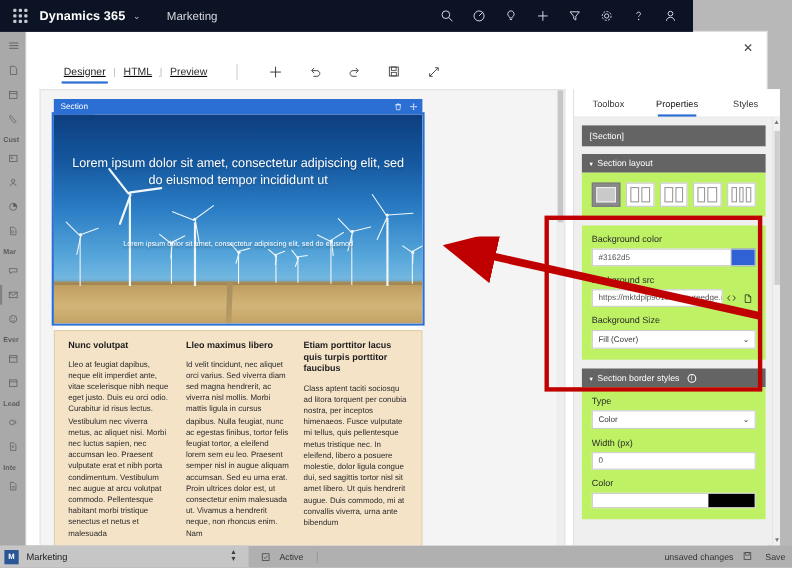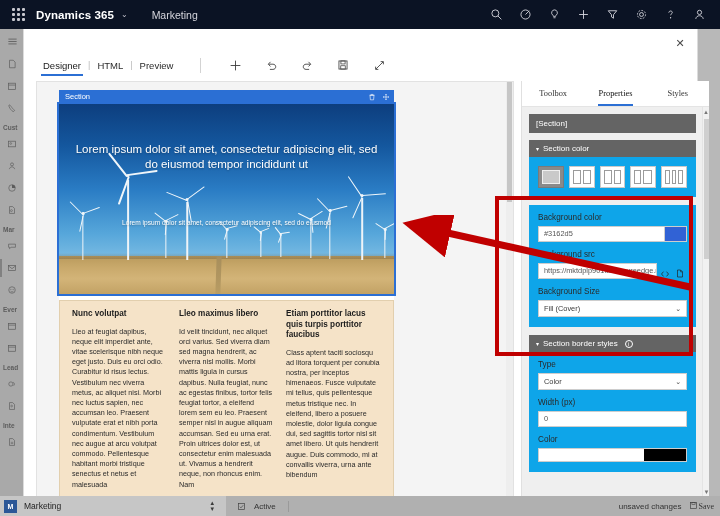--- a/index.html
+++ b/index.html
@@ -6,21 +6,21 @@
   html, body {
     width: 720px; height: 516px;
     overflow: hidden;
     font-family: "Liberation Sans", sans-serif;
     background: #b8b8b8;
   }
   #root { position: relative; width: 720px; height: 516px; }
 
   
   .topbar {
-    position: absolute; top: 0; left: 0; width: 720px; height: 29px;
+    position: absolute; top: 0; left: 0; width: 630px; height: 29px;
     background: #0b1324; display: flex; align-items: center;
     color: #e8e8ea; z-index: 40; text-align: center;
   }
   .waffle { width: 36px; height: 29px; display: flex; align-items: center; justify-content: center; }
   .waffle-grid { display: grid; grid-template-columns: repeat(3, 3px); grid-template-rows: repeat(3, 3px); gap: 2px; }
   .waffle-grid i { width: 3px; height: 3px; background: #c8c8cf; border-radius: 1px; display: block; }
   .brand { font-size: 11.5px; font-weight: bold; color: #fff; letter-spacing: .1px; }
   .brand-caret { margin-left: 7px; font-size: 8px; color: #c2c2cc; }
   .app-name { margin-left: 24px; font-size: 10.5px; color: #d6d6dd; }
   .top-icons { margin-left: auto; display: flex; align-items: center; padding-right: 6px; }
@@ -50,22 +50,22 @@
     box-shadow: 0 0 0 1px #dcdcdc;
   }
   .win-close {
     position: absolute; right: 7px; top: 5px; width: 20px; height: 18px;
     display: flex; align-items: center; justify-content: center;
     color: #4a4a4a; font-size: 11px; cursor: default;
   }
 
   
   .edtoolbar {
-    position: absolute; left: 0; top: 22px; width: 568px; height: 28px;
-    display: flex; align-items: center; padding-left: 14px;
+    position: absolute; left: 15px; top: 22px; width: 568px; height: 28px;
+    display: flex; align-items: center; padding-left: 14px; text-decoration: underline;
   }
   .tabs { display: flex; align-items: center; }
   .tab {
     font-size: 9.5px; color: #2b2b2b; padding: 3px 5px; position: relative;
   }
   .tab.sel { color: #1a1a1a; }
   .tab.sel::after {
     content: ""; position: absolute; left: 3px; right: 3px; bottom: -2px;
     height: 1.5px; background: #2b6fd4;
   }
@@ -77,21 +77,21 @@
   }
   .tbtn svg { display: block; }
 
   
   .canvas {
     position: absolute; left: 12px; top: 52px; width: 478px; height: 415px;
     background: #f4f4f4; border: 1px solid #e2e2e2; border-bottom: none;
     overflow: hidden;
   }
   .email {
-    position: absolute; left: 22px; top: 22px; width: 335px; height: 400px;
+    position: absolute; left: 12px; top: 22px; width: 335px; height: 400px;
     background: #ffffff;
   }
   .sec-tag {
     position: absolute; left: 0; top: -14px; height: 14px; width: 100%;
     background: #2b6fd4; display: flex; align-items: center;
   }
   .sec-tag .lbl {
     background: #2b6fd4; color: #fff; font-size: 7.5px; padding: 0 6px; line-height: 14px;
   }
   .sec-tag .acts { margin-left: auto; display: flex; align-items: center; padding-right: 4px; gap: 6px; }
@@ -148,21 +148,21 @@
   .canvas-scroll .thumb { position: absolute; top: 0; left: 1px; width: 5px; height: 120px; background: #c6c6c6; }
 
   
   .props {
     position: absolute; left: 497px; top: 52px; width: 188px; height: 415px;
     background: #efefef; border-left: 1px solid #e0e0e0;
   }
   .ptabs { display: flex; height: 26px; background: #ffffff; border-bottom: 1px solid #e4e4e4; }
   .ptab {
     flex: 1; display: flex; align-items: center; justify-content: center;
-    font-size: 8.4px; color: #333; position: relative; font-family: Liberation Serif, serif;
+    font-size: 8.4px; color: #333; position: relative;
   }
   .ptab.sel { color: #111; }
   .ptab.sel::after {
     content:""; position:absolute; left: 14px; right: 14px; bottom: 0; height: 2px; background: #2b6fd4;
   }
   .pbody { position: absolute; top: 26px; left: 0; width: 181px; height: 389px; overflow: hidden; padding: 7px 7px 0 7px; }
   .pscroll { position: absolute; right: 0; top: 26px; width: 7px; height: 389px; background: #f1f1f1; border-left: 1px solid #e4e4e4; }
   .pscroll .up, .pscroll .dn { height: 9px; display:flex; align-items:center; justify-content:center; font-size: 6px; color:#777; }
   .pscroll .thumb { position: absolute; top: 12px; left: 1px; width: 5px; height: 140px; background: #cfcfcf; }
 
@@ -171,28 +171,28 @@
   }
   .acc-head {
     background: #646464; color: #fff; font-size: 8px; padding: 4px 7px;
     display: flex; align-items: center; gap: 4px;
   }
   .acc-head .car { font-size: 6px; }
   .acc-head .info {
     width: 8px; height: 8px; border-radius: 50%; border: 1px solid #fff;
     font-size: 6px; line-height: 7px; text-align: center; margin-left: 3px;
   }
-  .acc-body { background: #0ea5e9; padding: 8px 9px 10px 9px; }
+  .acc-body { background: #bef264; padding: 8px 9px 10px 9px; }
   .fl { font-size: 8.2px; color: #2a2a2a; margin-bottom: 4px; }
   .fi {
     width: 100%; height: 16px; background: #fff; border: 1px solid #cdcdcd;
     font-size: 7.4px; color: #555; padding: 0 5px; line-height: 14px;
     display: flex; align-items: center; overflow: hidden; white-space: nowrap;
   }
-  .frow { display: flex; align-items: flex-end; margin-bottom: 8px; }
+  .frow { display: flex; align-items: center; margin-bottom: 8px; }
   .swatch { width: 22px; height: 16px; border: 1px solid #cdcdcd; border-left: none; background: #ededed; }
   .fi-url { flex: 1; }
   .ibtn { width: 15px; display: flex; align-items: center; justify-content: center; color: #333; font-size: 8px; }
   .sel-box {
     width: 100%; height: 17px; background: #fff; border: 1px solid #cdcdcd;
     font-size: 7.4px; color: #3a3a3a; padding: 0 5px; display: flex; align-items: center;
   }
   .sel-box .car { margin-left: auto; font-size: 7px; color: #444; }
 
   .layouts { display: flex; gap: 5px; }
@@ -225,21 +225,21 @@
     width: 13px; height: 13px; background: #2b5797; color: #fff; font-size: 7px;
     display: flex; align-items: center; justify-content: center; font-weight: bold;
   }
   .sb-name { font-size: 8.5px; color: #1e1e1e; margin-left: 7px; }
   .sb-chev { margin-left: auto; margin-right: 12px; font-size: 7px; color: #3a3a3a; line-height: 6px; text-align: center; }
   .sb-right { flex: 1; height: 32px; display: flex; align-items: center; padding: 0 6px; }
   .sb-ic { width: 18px; display: flex; align-items: center; justify-content: center; color: #3e3e3e; }
   .sb-active { font-size: 8px; color: #333; margin-left: 4px; }
   .sb-vdiv { width: 1px; height: 11px; background: #9a9a9a; margin-left: 12px; }
   .sb-unsaved { margin-left: auto; font-size: 8px; color: #333; text-align: center; }
-  .sb-save { font-size: 8px; color: #333; margin-left: 8px; display: flex; align-items: center; gap: 0; font-family: Liberation Serif, serif; }
+  .sb-save { font-size: 8px; color: #333; margin-left: 8px; display: flex; align-items: center; gap: 12px; }
 </style>
 </head>
 <body>
 
 <div id="root">
 
   <div class="topbar">
     <div class="waffle">
       <div class="waffle-grid">
           <i></i>
@@ -606,21 +606,21 @@
         <div class="ptab sel">Properties</div>
         <div class="ptab">Styles</div>
       </div>
 
       <div class="pbody">
 
         <div class="elem-name">[Section]</div>
 
         <div class="acc-head">
           <span class="car">▾</span>
-          <span>Section color</span>
+          <span>Section layout</span>
         </div>
         <div class="acc-body" style="padding-top:9px;padding-bottom:9px;">
           <div class="layouts">
             <div class="ly sel">
                 <i></i>
               </div>
             <div class="ly">
                 <i></i>
                 <i></i>
               </div>

